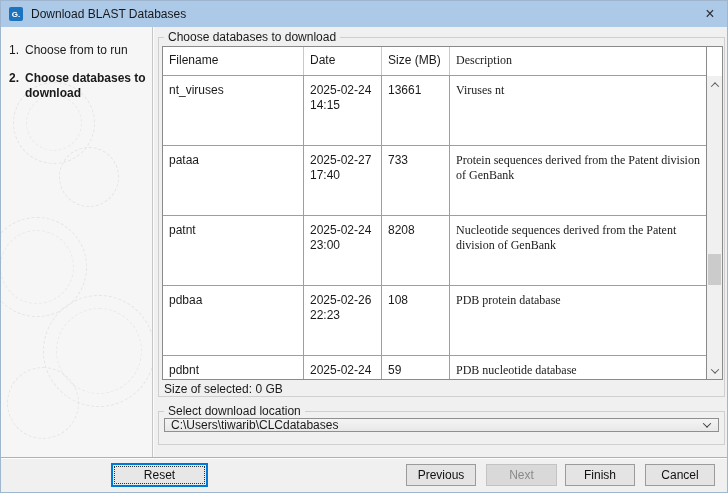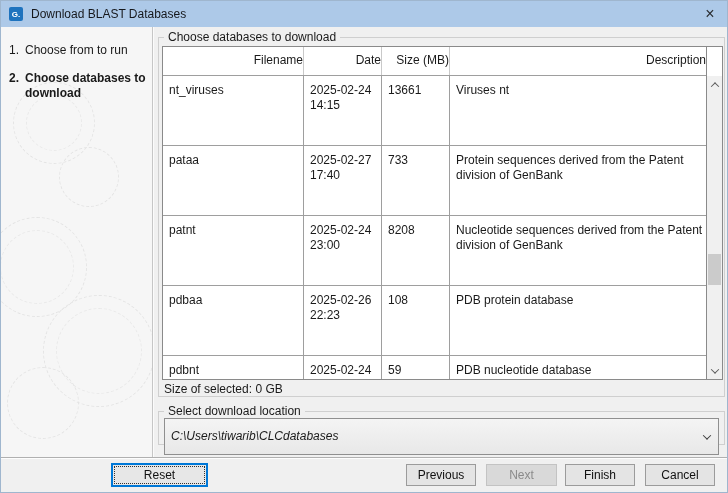--- a/index.html
+++ b/index.html
@@ -53,53 +53,53 @@
 
   
   .table-wrap {
     position:absolute; left:161px; top:45px; width:561px; height:334px;
     border:1px solid #8a8a8a; background:#fff; display:flex; overflow:hidden; z-index:1;
   }
   .table-area { width:544px; flex:0 0 544px; border-right:1px solid #8a8a8a; overflow:hidden; }
   .thead { display:flex; height:29px; background:#fff; }
   .th {
     padding-left:6px; line-height:27px; border-right:1px solid #c9c9c9;
-    overflow:hidden; white-space:nowrap;text-align:right;
+    overflow:hidden; white-space:nowrap;
   }
   .thead { border-bottom:1px solid #9e9e9e; }
   .th:last-child { border-right:none; }
   .tr { display:flex; height:70px; border-bottom:1px solid #9e9e9e; background:#fff; }
   .td {
     padding:7px 2px 0 6px; border-right:1px solid #9e9e9e;
     line-height:15px; overflow:hidden;
   }
   .td:last-child { border-right:none; }
   .c0 { width:141px; flex:0 0 141px; }
   .c1 { width:78px;  flex:0 0 78px; }
   .c2 { width:68px;  flex:0 0 68px; }
-  .c3 { width:257px; flex:1; }
+  .c3 { width:257px; flex:1;font-family:Liberation Serif, serif; }
 
   
   .sbar { position:relative; flex:1; background:#fff; }
   .sbar .sb-track { position:absolute; left:0; top:29px; right:0; bottom:0; background:#f0f0f0; }
   .sb-btn { position:absolute; left:0; right:0; height:17px; display:flex; align-items:center; justify-content:center; }
   .sb-up { top:0; }
   .sb-down { bottom:0; }
   .sb-thumb { position:absolute; left:1px; right:1px; top:178px; height:31px; background:#cbcbcb; }
   .chev { width:6px; height:6px; border-right:1.6px solid #5a5a5a; border-bottom:1.6px solid #5a5a5a; }
   .chev.up { transform:rotate(-135deg) translate(-1px,-1px); }
   .chev.down { transform:rotate(45deg) translate(-1px,-1px); }
 
   .size-selected { position:absolute; left:163px; top:381px; font-size:12px; }
 
   
   .combo {
-    position:absolute; left:163px; top:417px; width:555px; height:37px;
+    position:absolute; left:163px; top:417px; width:555px; height:14px;
     border:1px solid #8f8f8f; background:linear-gradient(#f4f4f4,#e8e8e8);
-    display:flex; align-items:center;font-style:italic;
+    display:flex; align-items:center;
   }
   .combo .combo-text { flex:1; padding-left:6px; line-height:19px; overflow:hidden; white-space:nowrap; }
   .combo .combo-arrow { width:22px; display:flex; align-items:center; justify-content:center; }
   .combo .chev { border-color:#3c3c3c; }
 
   
   .footer-sep  { position:absolute; left:0; top:456px; width:100%; height:1px; background:#b0b0b0; }
   .footer-sep2 { position:absolute; left:0; top:457px; width:100%; height:1px; background:#fdfdfd; }
 
   .btn {

